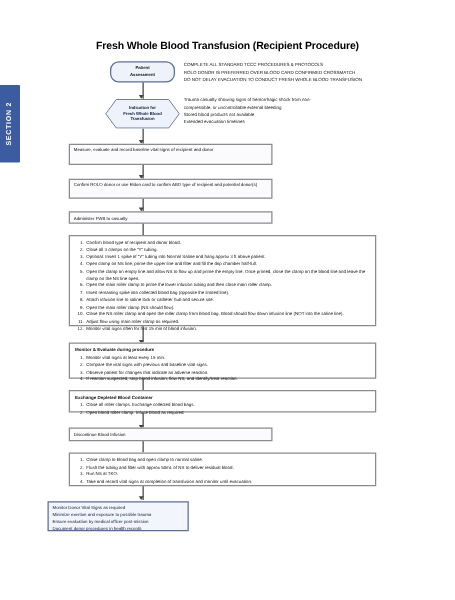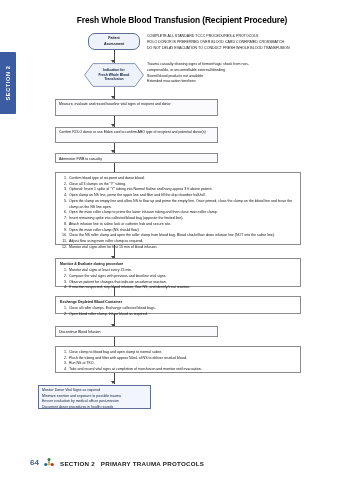--- a/index.html
+++ b/index.html
@@ -3,21 +3,21 @@
 <meta charset="utf-8">
 <style>
   html,body{margin:0;padding:0;}
   body{
     width:364px;height:480px;
     background:#ffffff;
     font-family:"Liberation Sans", sans-serif;
     position:relative;overflow:hidden;
     color:#000;
   }
-  .page{position:absolute;inset:0;background:#fff;}
+  .page{position:absolute;inset:0;background:#fff;margin-top:16px;}
 
   
   .side-tab{
     position:absolute;left:0;top:52px;width:16px;height:62px;
     background:#3b5ca0;
     border-top-right-radius:1px;border-bottom-right-radius:1px;
   }
   .side-tab span{
     position:absolute;left:50%;top:50%;
     transform:translate(-50%,-50%) rotate(-90deg);
@@ -276,28 +276,14 @@
     <div class="conn vline" style="left:113.6px;top:373px;height:11px;"></div>
     <div class="arrowhead" style="left:111.4px;top:381px;"></div>
 
     <div class="node" style="left:38px;top:385px;width:113px;height:24px;white-space:pre-line;line-height:1.62;">Monitor Donor Vital Signs as required
 Minimize exertion and exposure to possible trauma
 Ensure evaluation by medical officer post-mission
 Document donor procedures in health records</div>
 
   </div>
 
-  <div class="footer">
-    <div class="pg">64</div>
-    <svg class="logo" viewBox="0 0 24 24">
-      <circle cx="12" cy="5" r="3" fill="#2e7d32"></circle>
-      <circle cx="5.5" cy="15" r="3" fill="#1565c0"></circle>
-      <circle cx="18.5" cy="15" r="3" fill="#c62828"></circle>
-      <path d="M12 8 L12 13 M9.5 14 L6.5 16 M14.5 14 L17.5 16" stroke="#4a7a2a" stroke-width="2" fill="none"></path>
-      <circle cx="12" cy="14.5" r="2.4" fill="#f9a825"></circle>
-    </svg>
-    <div class="ftxt">
-      <span>SECTION 2</span>&nbsp;&nbsp;
-      <span>PRIMARY TRAUMA PROTOCOLS</span>
-    </div>
-  </div>
 
 </div>
 
 </body></html>

